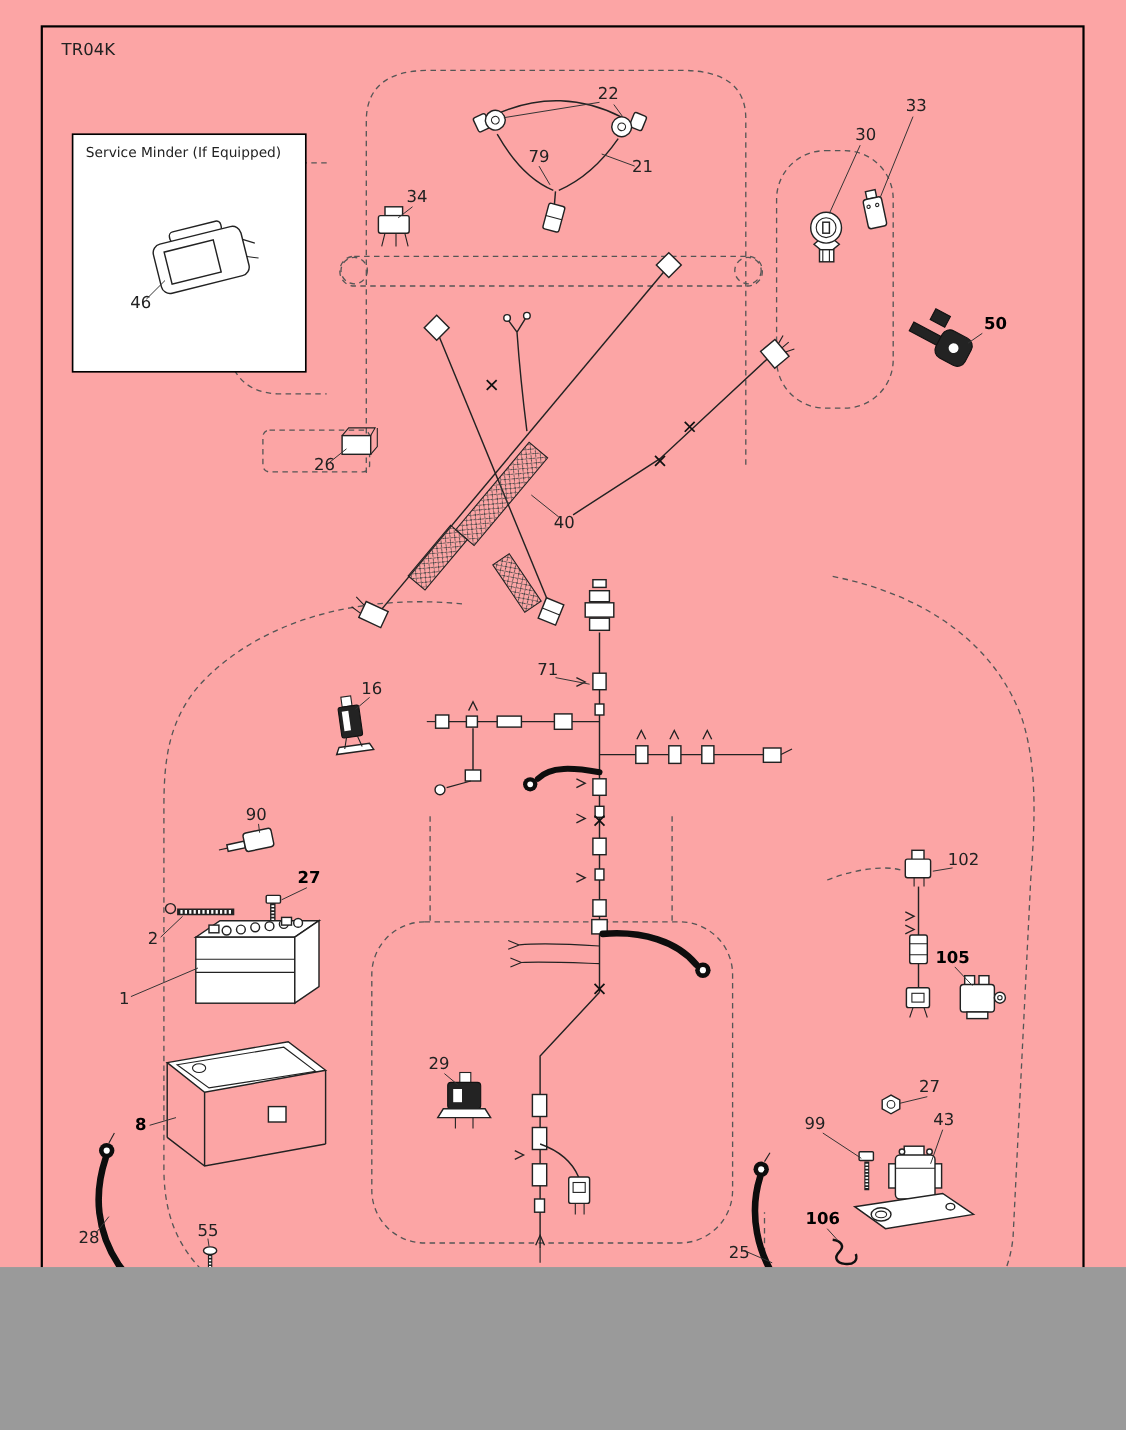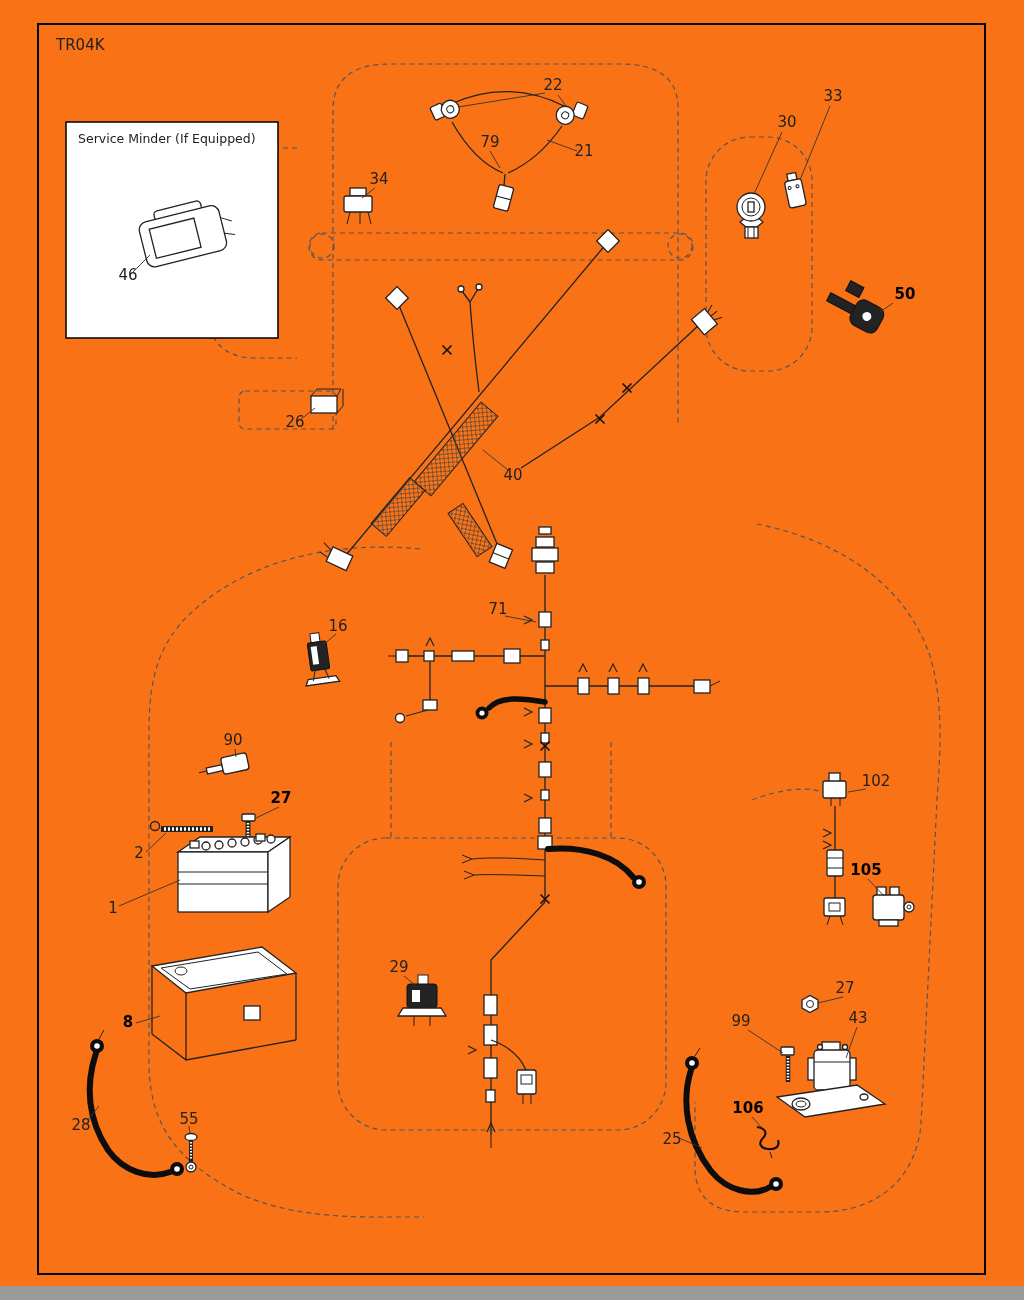--- a/index.html
+++ b/index.html
@@ -1,17 +1,17 @@
 <!DOCTYPE html>
 <html><head>
 <meta charset="utf-8">
 <style>
   html,body { margin:0; padding:0; background:#9a9a9a; }
   .page {
-    width:1024px; height:1286px; background:#f97316; position:relative;
+    width:1024px; height:1152px; background:#fca5a5; position:relative;
     font-family:"DejaVu Sans", sans-serif; overflow:hidden;
   }
   svg { position:absolute; left:0; top:0; }
   .frame { fill:none; stroke:#000; stroke-width:2; }
   .title { font-size:15px; fill:#222; }
   .inset-title { font-size:12.5px; fill:#222; }
   .pn { font-size:15px; fill:#222; text-anchor:middle; }
   .pn.bold { font-weight:bold; fill:#000; }
   .dash { fill:none; stroke:#555; stroke-width:1.2; stroke-dasharray:5 4; }
   .s  { fill:none; stroke:#222; stroke-width:1.3; }

